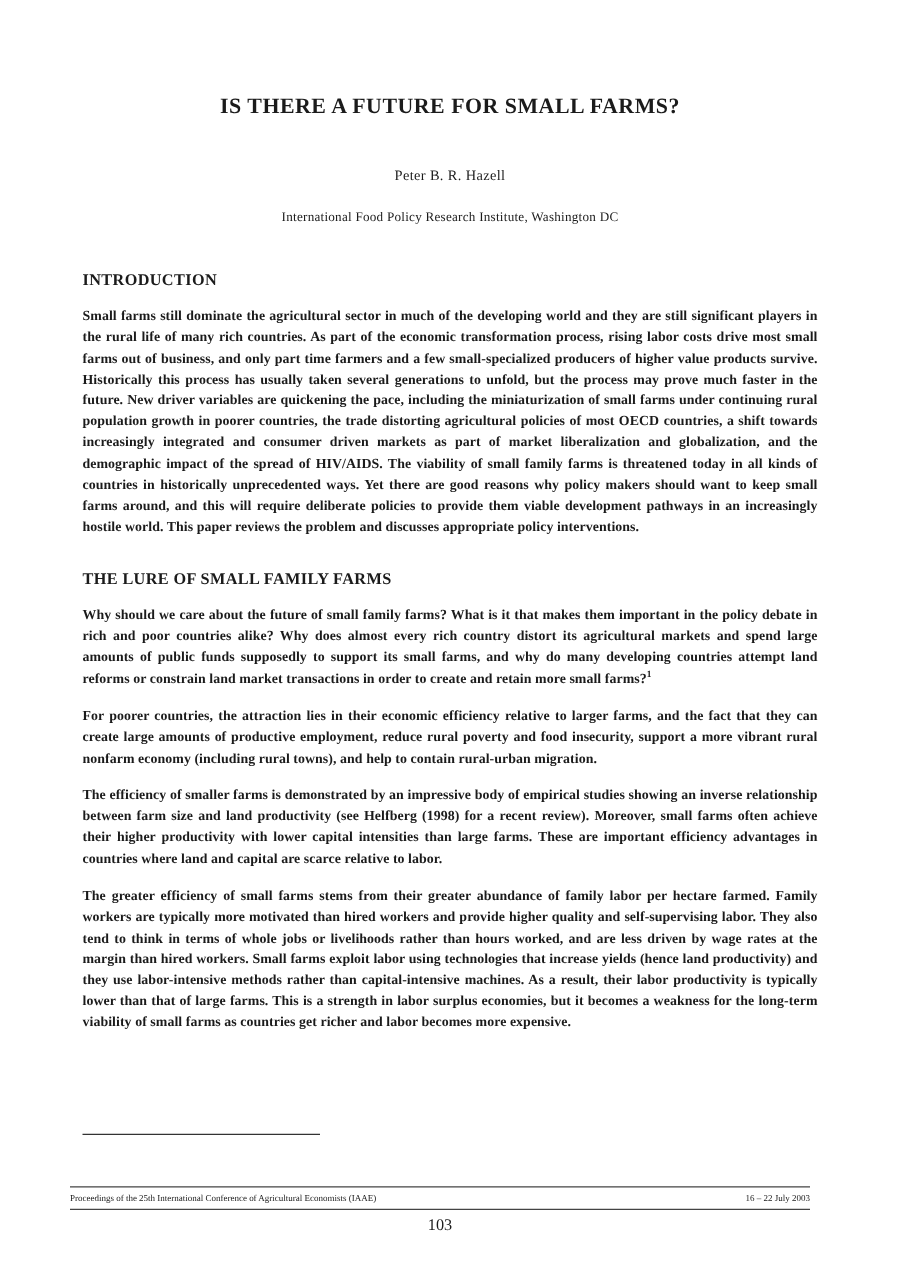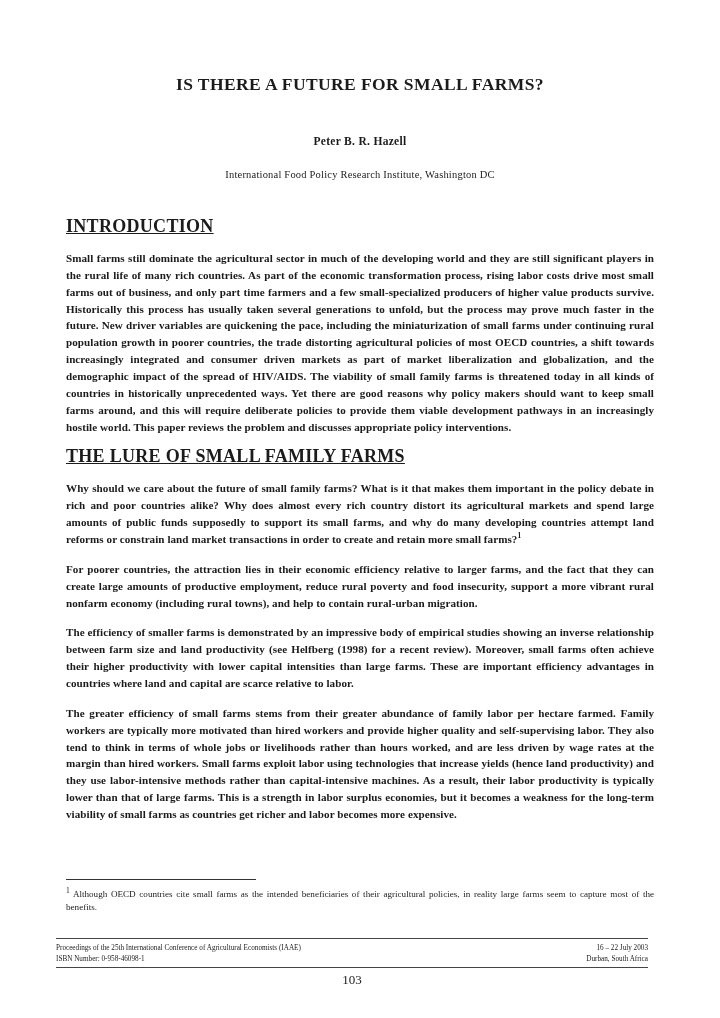--- a/index.html
+++ b/index.html
@@ -26,39 +26,38 @@
     text-align: center;
     font-size: 17.5px;
     letter-spacing: 0.4px;
     font-weight: 700;
     margin-top: 18px;
     margin-bottom: 0;
   }
   .author {
     text-align: center;
     font-size: 11.5px;
-    font-weight: 700;
+    font-weight: 400;
     margin-top: 40px;
     letter-spacing: 0.3px;
   }
   .affiliation {
     text-align: center;
     font-size: 10.5px;
     margin-top: 22px;
     letter-spacing: 0.2px;
   }
   h2.section {
-    font-size: 18px;
+    font-size: 13px;
     font-weight: 700;
     letter-spacing: 0.3px;
     margin: 36px 0 0 0;
-    text-decoration: underline;
   }
   h2.section.second {
-    margin-top: 11px;
+    margin-top: 25px;
   }
   p.body {
     font-size: 11.1px;
     line-height: 1.52;
     text-align: justify;
     margin: 13px 0 0 0;
     letter-spacing: 0.05px;
     font-weight: bold;
   }
   .footnote-wrap {
@@ -134,30 +133,25 @@
   <p class="body"><span>Why should we care about the future of small family farms? What is it that makes them important in the policy debate in rich and poor countries alike? Why does almost every rich country distort its agricultural markets and spend large amounts of public funds supposedly to support its small farms, and why do many developing countries attempt land reforms or constrain land market transactions in order to create and retain more small farms?</span><sup class="fn">1</sup></p>
 
   <p class="body">For poorer countries, the attraction lies in their economic efficiency relative to larger farms, and the fact that they can create large amounts of productive employment, reduce rural poverty and food insecurity, support a more vibrant rural nonfarm economy (including rural towns), and help to contain rural-urban migration.</p>
 
   <p class="body">The efficiency of smaller farms is demonstrated by an impressive body of empirical studies showing an inverse relationship between farm size and land productivity (see Helfberg (1998) for a recent review). Moreover, small farms often achieve their higher productivity with lower capital intensities than large farms. These are important efficiency advantages in countries where land and capital are scarce relative to labor.</p>
 
   <p class="body">The greater efficiency of small farms stems from their greater abundance of family labor per hectare farmed. Family workers are typically more motivated than hired workers and provide higher quality and self-supervising labor. They also tend to think in terms of whole jobs or livelihoods rather than hours worked, and are less driven by wage rates at the margin than hired workers. Small farms exploit labor using technologies that increase yields (hence land productivity) and they use labor-intensive methods rather than capital-intensive machines. As a result, their labor productivity is typically lower than that of large farms. This is a strength in labor surplus economies, but it becomes a weakness for the long-term viability of small farms as countries get richer and labor becomes more expensive.</p>
 
   <div class="footnote-wrap">
     <div class="footnote-rule"></div>
-    <div class="footnote"><sup>1</sup> <span>Although OECD countries cite small farms as the intended beneficiaries of their agricultural policies, in reality large farms seem to capture most of the benefits.</span></div>
   </div>
 
   <div class="footer">
     <div class="footer-rule"></div>
     <div class="footer-row">
       <span class="footer-left">Proceedings of the 25th International Conference of Agricultural Economists (IAAE)</span>
       <span class="footer-right">16 – 22 July 2003</span>
     </div>
-    <div class="footer-row">
-      <span class="footer-left">ISBN Number: 0-958-46098-1</span>
-      <span class="footer-right">Durban, South Africa</span>
-    </div>
     <div class="footer-rule bottom"></div>
     <div class="page-number">103</div>
   </div>
 
 </div>
 
 </body></html>

